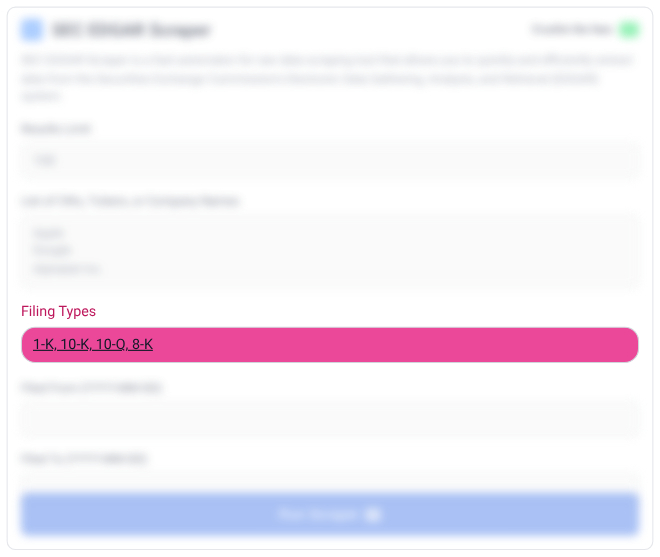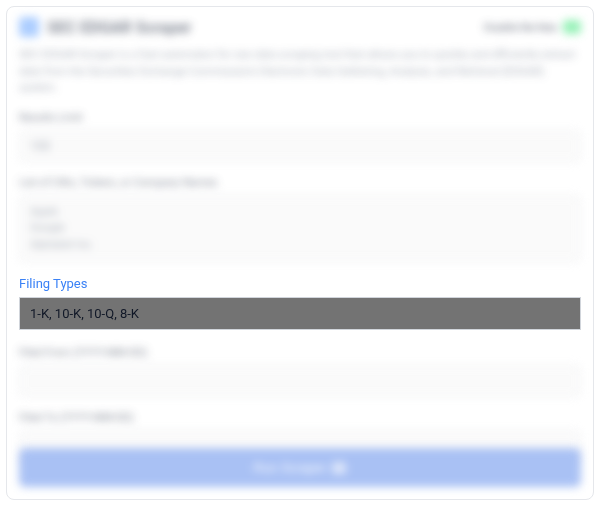--- a/index.html
+++ b/index.html
@@ -101,35 +101,36 @@
       min-height: 56px;
       line-height: 1.5;
       white-space: pre-line;
     }
     
     .focused-group {
       margin-bottom: 16px;
     }
     .focused-label {
       font-size: 13px;
-      color: #3b82f6;
+      color: #be185d;
       margin-bottom: 6px;
       display: block;
       font-weight: 400;
     }
     .focused-input {
       width: 100%;
       border: 1px solid #d1d5db;
-      border-radius: 0;
+      border-radius: 13px;
       padding: 8px 10px;
       font-size: 13px;
       color: #111827;
-      background: #737373;
+      background: #ec4899;
       font-family: inherit;
       outline: none;
+      text-decoration: underline;
     }
     .run-button {
       width: 100%;
       background: #9bb7f3;
       color: #ffffff;
       border: none;
       border-radius: 6px;
       padding: 12px;
       font-size: 13px;
       font-weight: 500;

